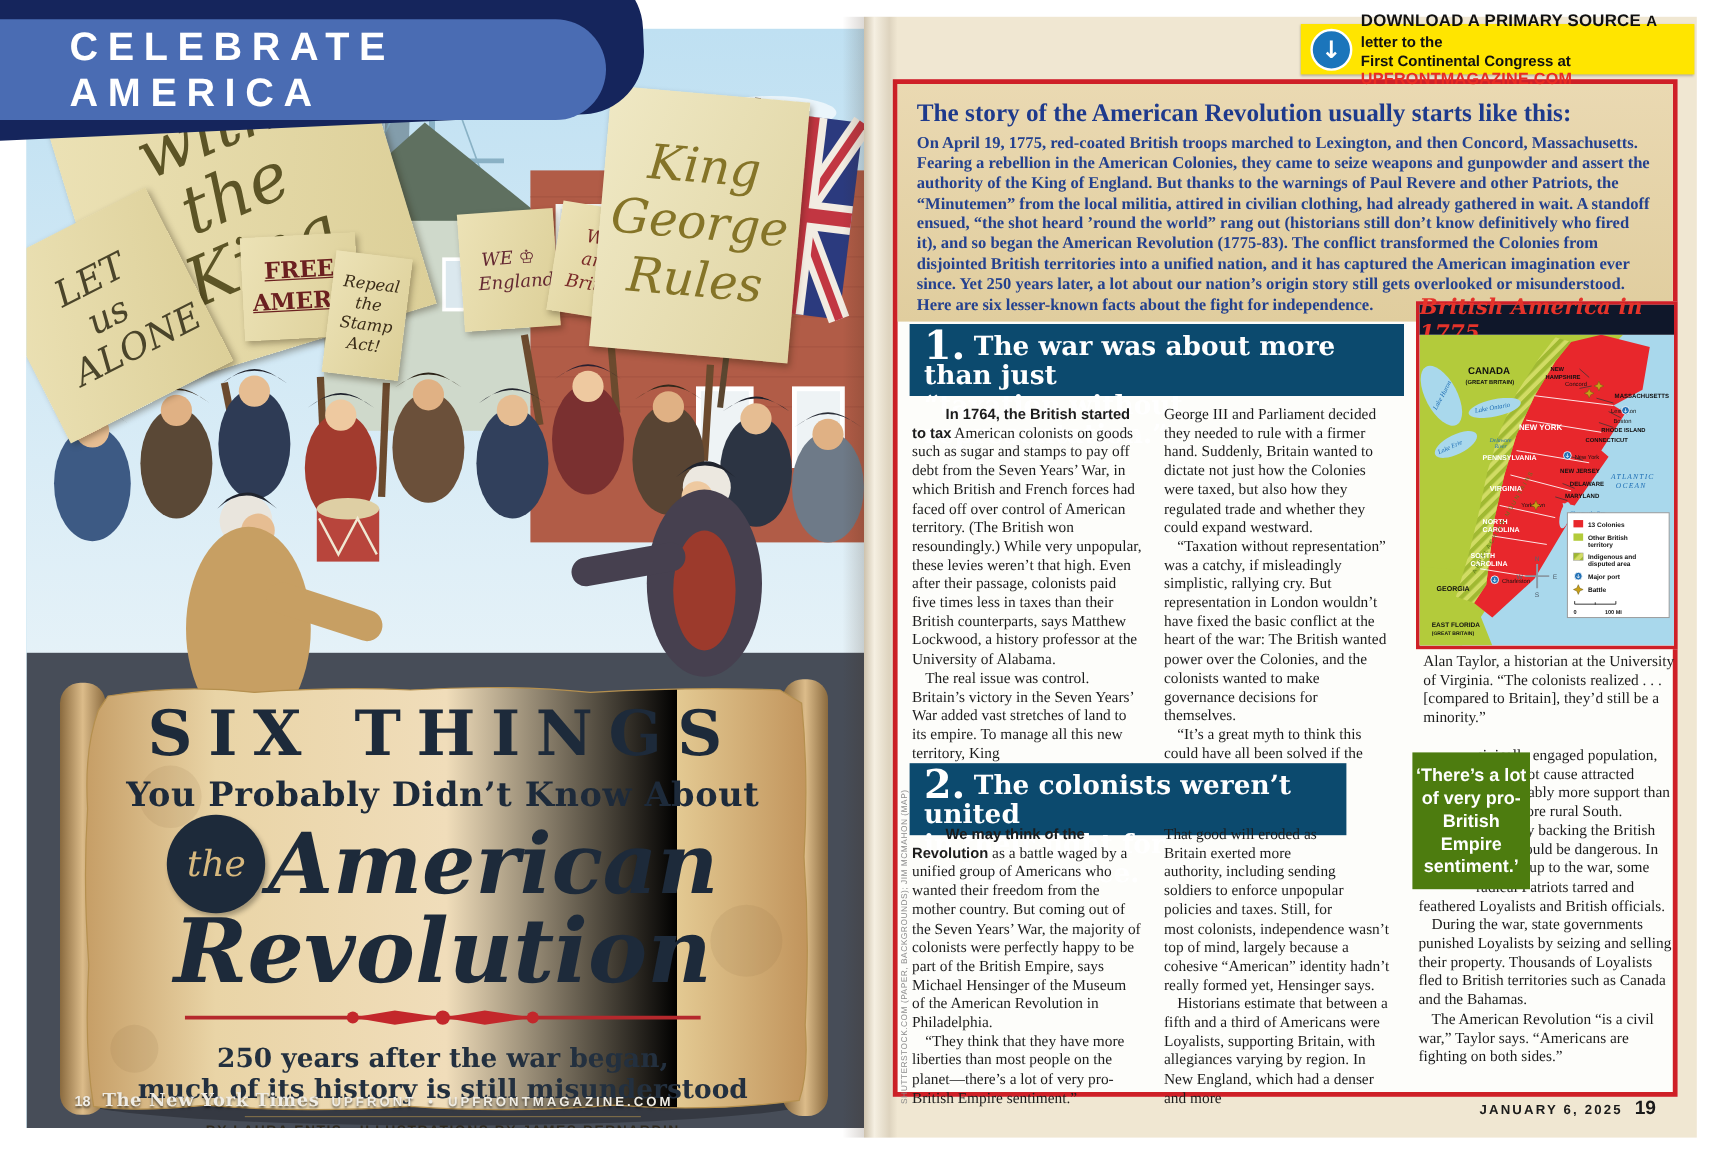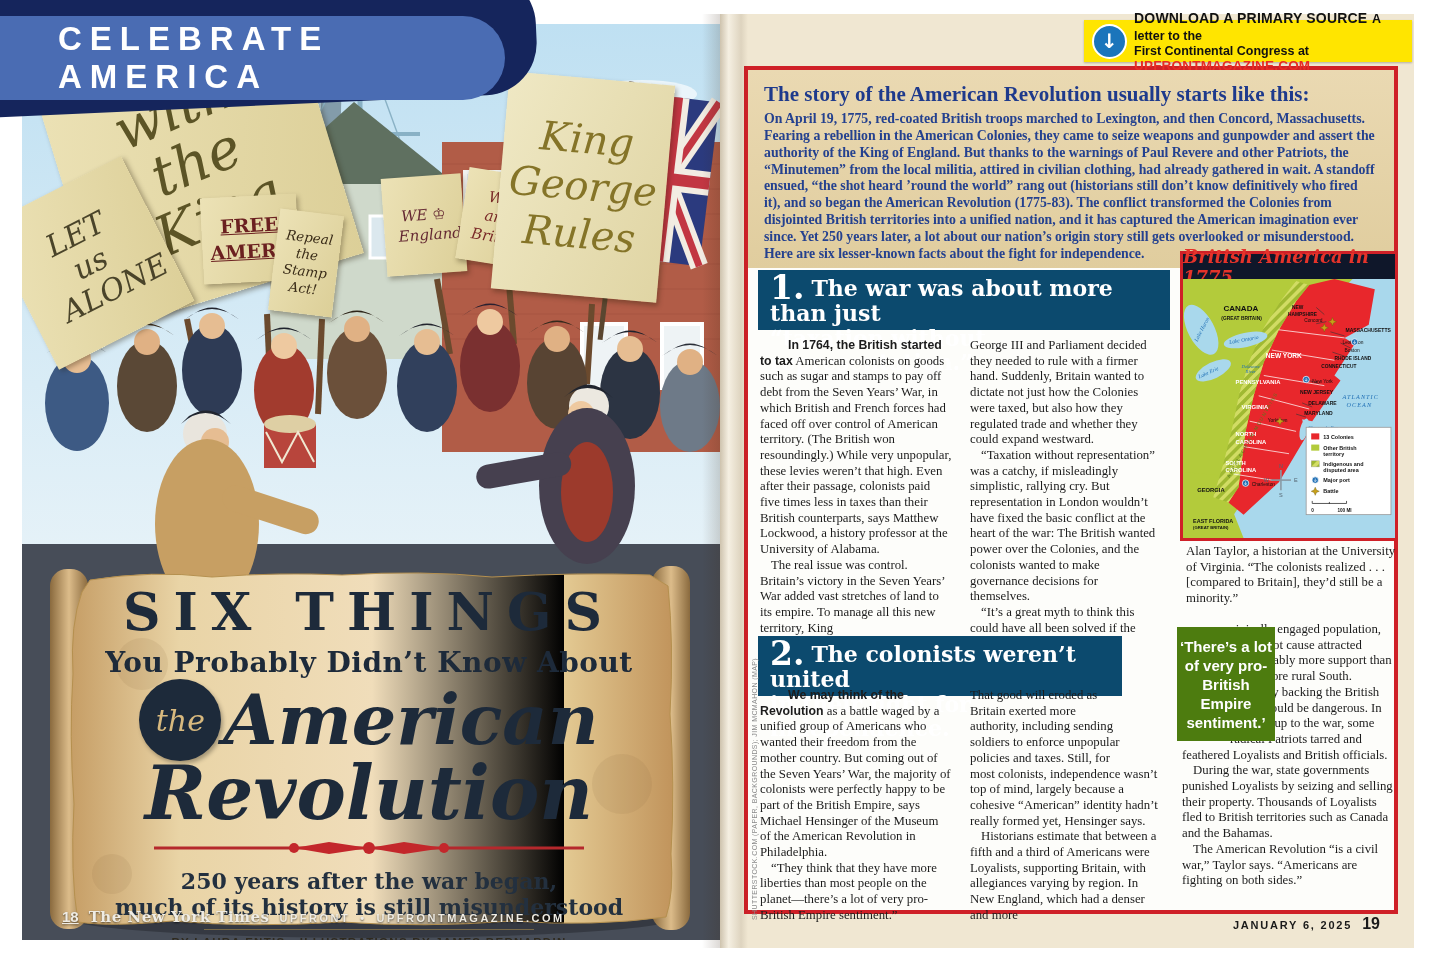--- a/index.html
+++ b/index.html
@@ -43,21 +43,21 @@
   .main-word{font-family:"DejaVu Serif",serif;font-style:italic;font-weight:bold;font-size:70px;line-height:.95;margin-left:2px;}
   .main-word2{font-family:"DejaVu Serif",serif;font-style:italic;font-weight:bold;font-size:74px;line-height:.98;margin-top:2px;}
   .divider-svg{margin-top:10px;}
   .dek{font-family:"DejaVu Serif",serif;font-weight:bold;font-size:22px;line-height:1.2;margin-top:8px;color:#23303f;}
   .thin-rule{width:330px;height:1px;background:#7a6a48;margin:9px auto 6px auto;}
   .byline{font-family:"Liberation Sans","DejaVu Sans",sans-serif;font-weight:bold;font-size:11.5px;letter-spacing:1.3px;color:#2f2a1f;}
 
   
   .lp-footer{position:absolute;left:40px;top:884px;display:flex;align-items:baseline;gap:10px;color:#efece4;
              text-shadow:0 1px 2px rgba(0,0,0,.6);}
-  .lp-page{font-family:"Liberation Sans",sans-serif;font-weight:bold;font-size:15px;text-decoration:underline;}
+  .lp-page{font-family:"Liberation Sans",sans-serif;font-weight:bold;font-size:12px;}
   .lp-brand{font-family:"DejaVu Serif",serif;font-weight:bold;font-size:15px;letter-spacing:.5px;}
   .lp-mag{font-family:"Liberation Sans",sans-serif;font-weight:bold;font-size:11px;letter-spacing:2.5px;}
 
   
   .banner-back{position:absolute;left:-18px;top:-4px;width:552px;height:122px;background:#15255c;
                border-radius:0 52px 52px 0;transform:rotate(-2.6deg);transform-origin:left top;z-index:55;}
   .banner{position:absolute;left:0;top:16px;width:505px;height:84px;background:#4a6cb3;border-radius:0 42px 42px 0;z-index:60;
           display:flex;align-items:center;padding-left:58px;box-sizing:border-box;}
   .banner-label{font-family:"Liberation Sans","DejaVu Sans",sans-serif;font-weight:800;font-size:33px;letter-spacing:8px;color:#fff;}
 

